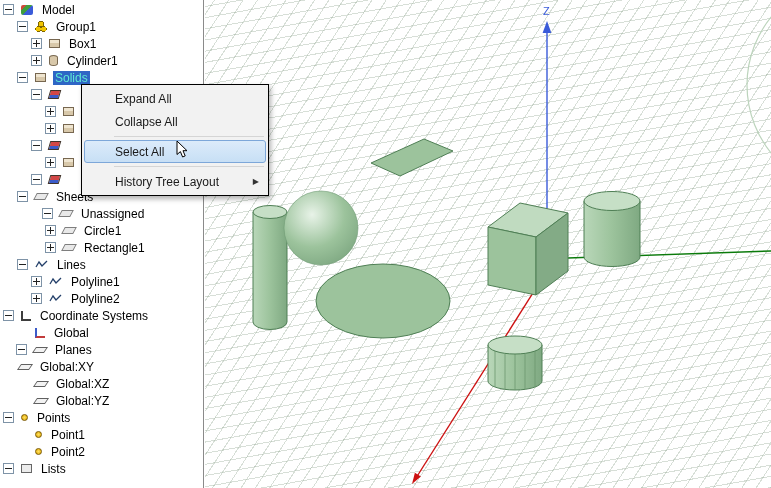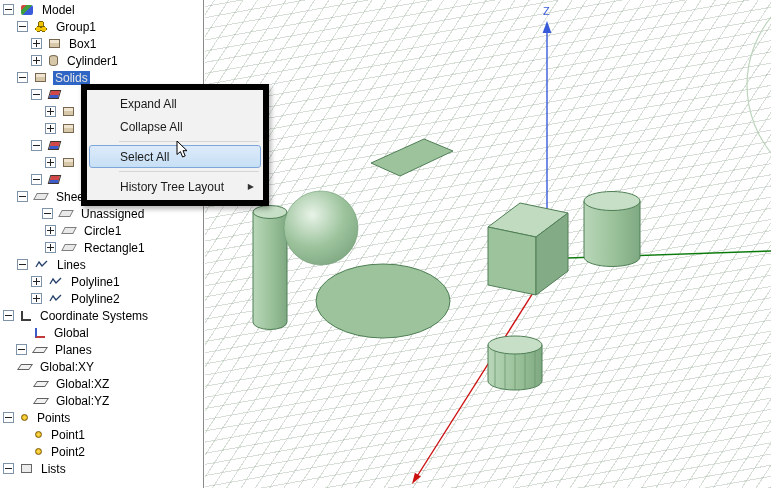--- a/index.html
+++ b/index.html
@@ -9,21 +9,21 @@
   
   #tree{position:absolute;left:0;top:0;width:204px;height:488px;background:#fff;
         border-right:1px solid #8a8a8a;overflow:hidden;padding-top:1px;box-sizing:border-box}
   .trow{display:flex;align-items:center;height:17px;gap:7px;white-space:nowrap}
   .exp{width:9px;height:9px;border:1px solid #7e93a7;background:#fff;position:relative;
        flex:none;box-sizing:content-box}
   .exp::before{content:"";position:absolute;left:1px;right:1px;top:4px;height:1px;background:#222}
   .exp.plus::after{content:"";position:absolute;top:1px;bottom:1px;left:4px;width:1px;background:#222}
   .exp.sp{visibility:hidden}
   .lbl{padding:0 2px}
-  .lbl.sel{background:#2f66c5;color:#e5e5e5}
+  .lbl.sel{background:#2f66c5;color:#5eead4}
   .ic{flex:none;display:inline-block}
   .ic-model{width:12px;height:10px;border-radius:2px;
             background:linear-gradient(135deg,#cf4a3a 0 4px,#3f9e3f 4px 8px,#3a5bd9 8px)}
   .ic-group{width:12px;height:11px;background:
       radial-gradient(circle at 6px 3px,#f2c500 0 2.4px,#7c6400 2.4px 3px,transparent 3px),
       radial-gradient(circle at 3.2px 8px,#f2c500 0 2.4px,#7c6400 2.4px 3px,transparent 3px),
       radial-gradient(circle at 8.8px 8px,#f2c500 0 2.4px,#7c6400 2.4px 3px,transparent 3px)}
   .ic-box{width:11px;height:9px;background:linear-gradient(180deg,#efe5d0 0 3px,#d8c8aa 3px);
           border:1px solid #776750;box-sizing:border-box}
   .ic-cylinder{width:9px;height:11px;background:#d8c8aa;border:1px solid #776750;
@@ -35,21 +35,21 @@
   .ic-cs{width:10px;height:10px;border-left:2px solid #3d3d3d;border-bottom:2px solid #3d3d3d;box-sizing:border-box}
   .ic-cs2{width:10px;height:10px;border-left:2px solid #3b5bc9;border-bottom:2px solid #c23b3b;box-sizing:border-box}
   .ic-plane{width:12px;height:6px;background:#f2f2f2;border:1px solid #606060;
           transform:skewX(-34deg);box-sizing:border-box}
   .ic-point{width:7px;height:7px;border-radius:50%;border:1px solid #7c5a00;box-sizing:border-box;
           background:radial-gradient(circle at 2.5px 2.5px,#ffe060,#e0a800)}
   .ic-lists{width:11px;height:9px;background:#ececec;border:1px solid #666;box-sizing:border-box}
 
   
   #menu{position:absolute;left:81px;top:84px;width:188px;background:#f2f2f2;
-        border:6px solid #000000;box-shadow:2px 3px 5px rgba(0,0,0,.3);
+        border:1px solid #000000;box-shadow:2px 3px 5px rgba(0,0,0,.3);
         padding:2px;z-index:10;box-sizing:border-box}
   .mi{height:21px;display:flex;align-items:center;padding:0 6px 0 30px;
       border:1px solid transparent;border-radius:3px;color:#1a1a1a}
   .mi.hl{background:linear-gradient(#dcebfa,#c7dff5);border-color:#7da7d9}
   .mi.submenu::after{content:"▶";font-size:8px;margin-left:auto;color:#333}
   .msep{height:1px;background:#d5d5d5;margin:3px 2px 3px 30px}
 
   
   #vp{position:absolute;left:205px;top:0;width:566px;height:488px;background-color:#fff;
       background-image:

